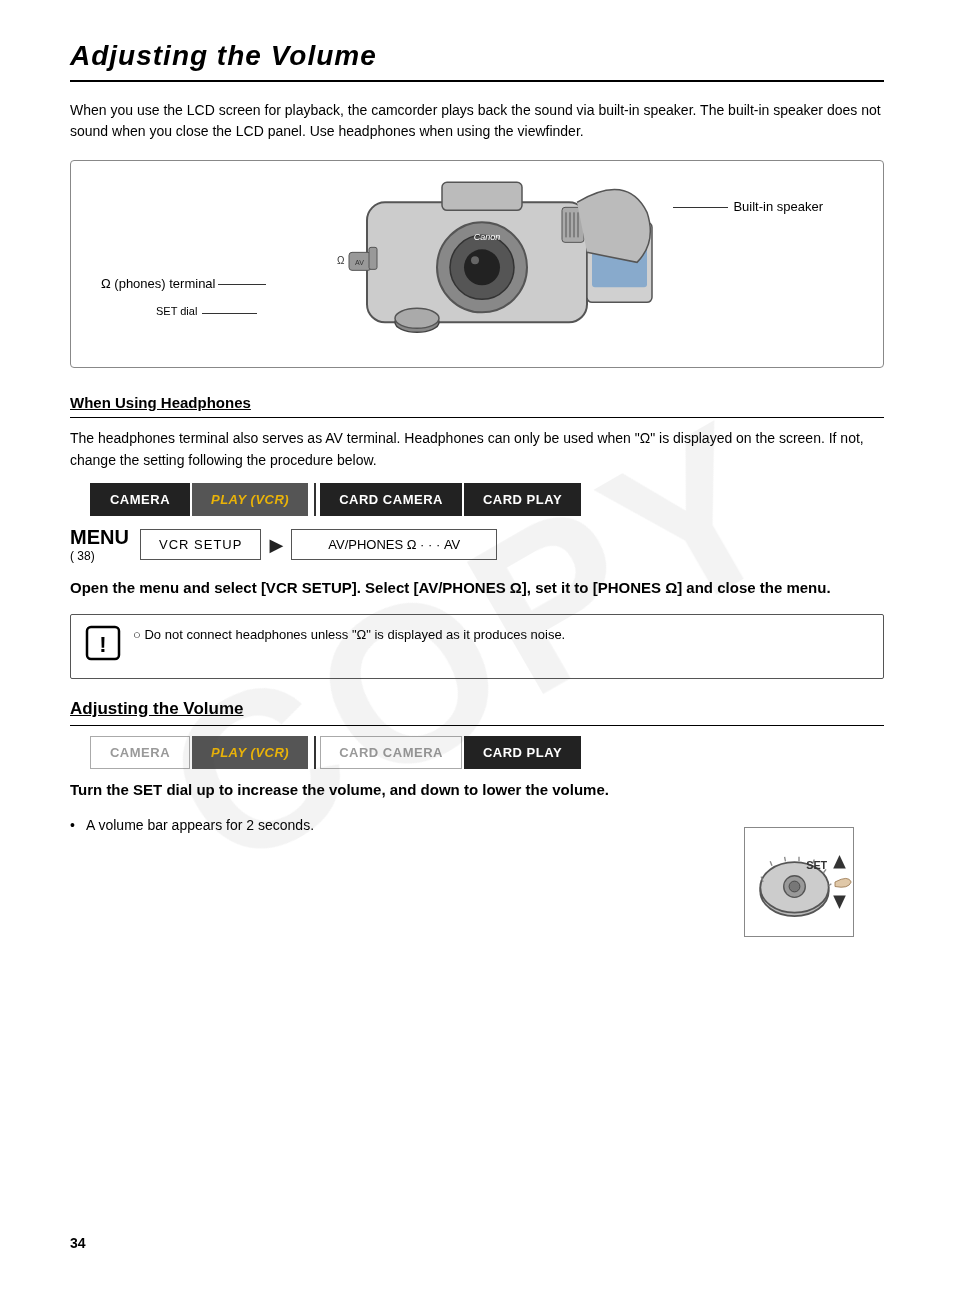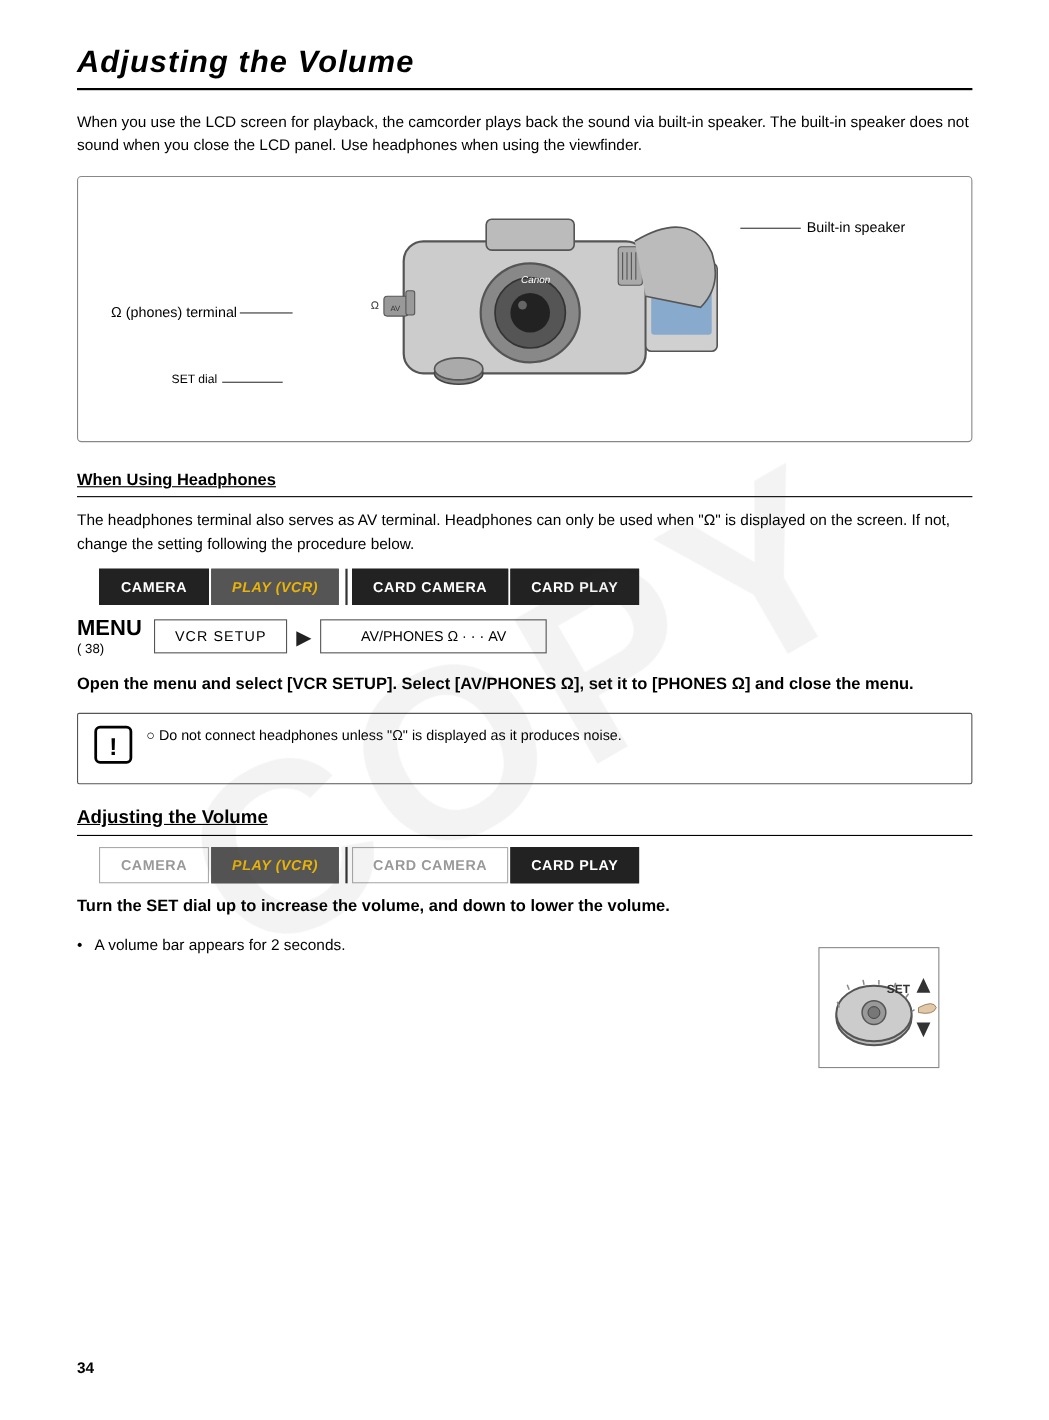--- a/index.html
+++ b/index.html
@@ -32,21 +32,21 @@
       line-height: 1.5;
       margin-bottom: 18px;
     }
 
     .diagram-box {
       border: 1.5px solid #888;
       border-radius: 4px;
       padding: 20px 30px 20px 30px;
       margin-bottom: 26px;
       position: relative;
-      height: 242px;
+      height: 208px;
       display: flex;
       align-items: flex-start;
       justify-content: center;
     }
 
     .diagram-inner {
       position: relative;
       width: 100%;
       height: 100%;
     }

